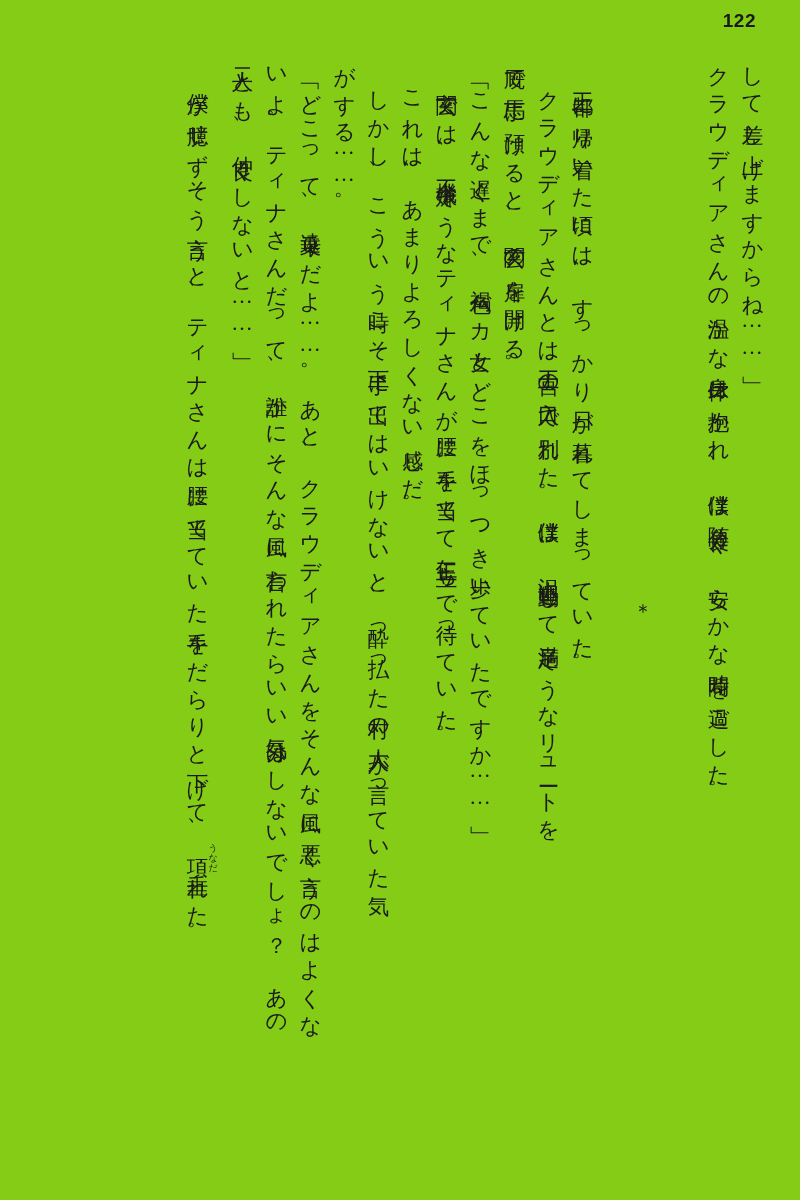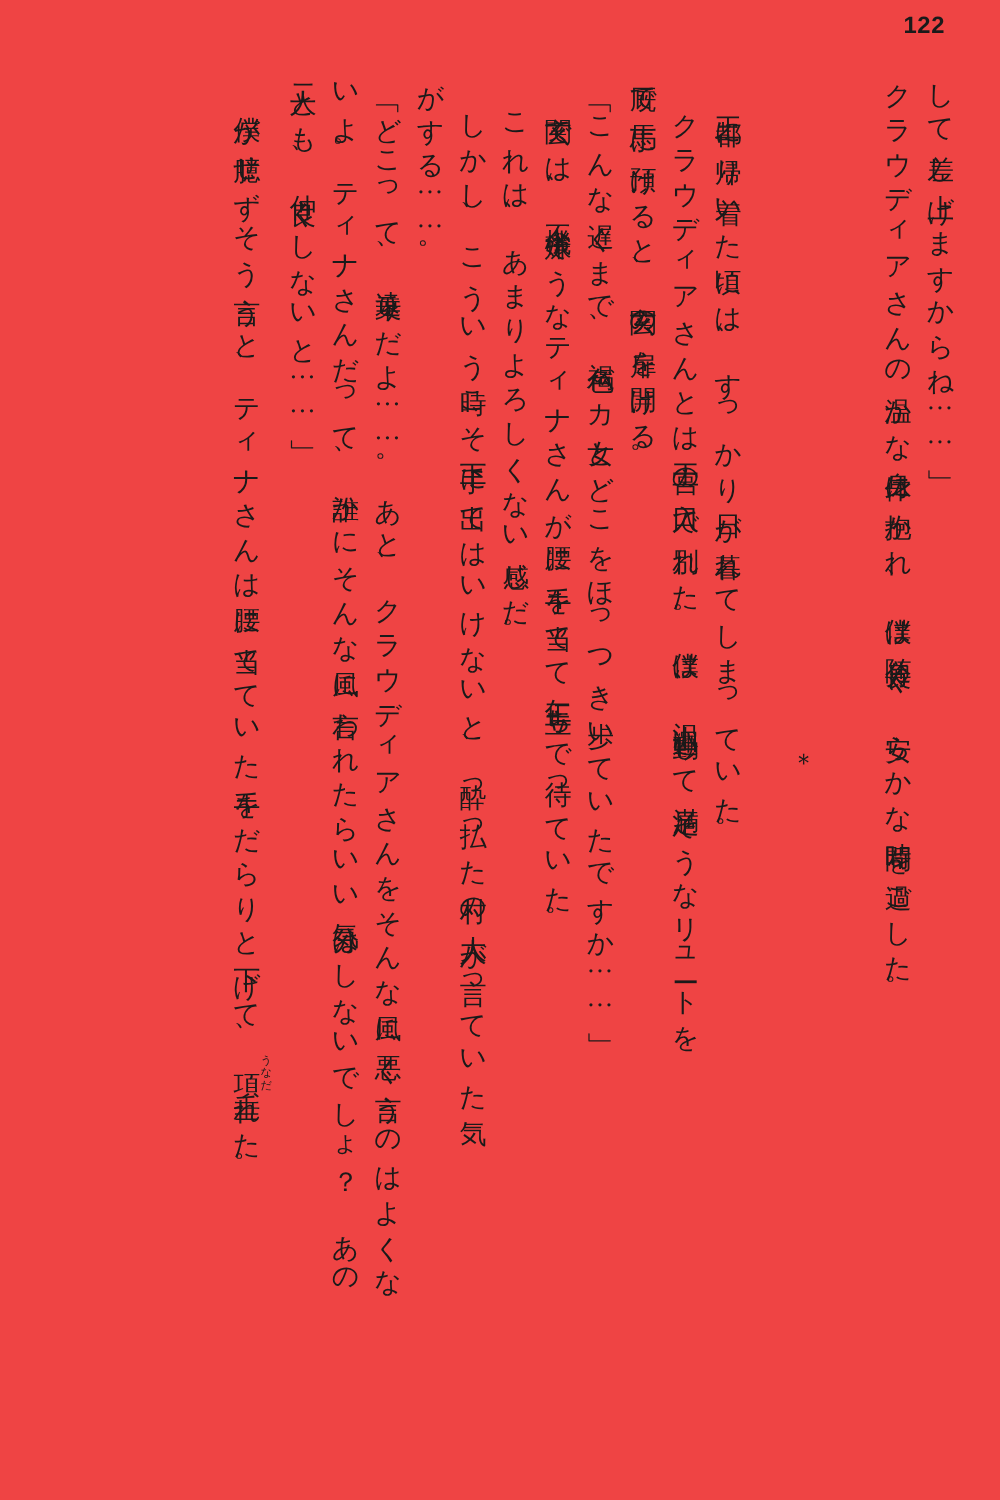--- a/index.html
+++ b/index.html
@@ -13,21 +13,21 @@
     font-family: "Liberation Serif", "DejaVu Serif", serif;
     color: #1a1a1a;
     position: relative;
     overflow: hidden;
   }
   .page {
     width: 800px;
     height: 1200px;
     position: relative;
     box-sizing: border-box;
-    background: #ef4444;
+    background: #84cc16;
   }
   .page-number {
     position: absolute;
     top: 10px;
     right: 44px;
     font-size: 19px;
     font-weight: bold;
     font-family: "Liberation Sans", sans-serif;
     letter-spacing: 0.5px;
   }

